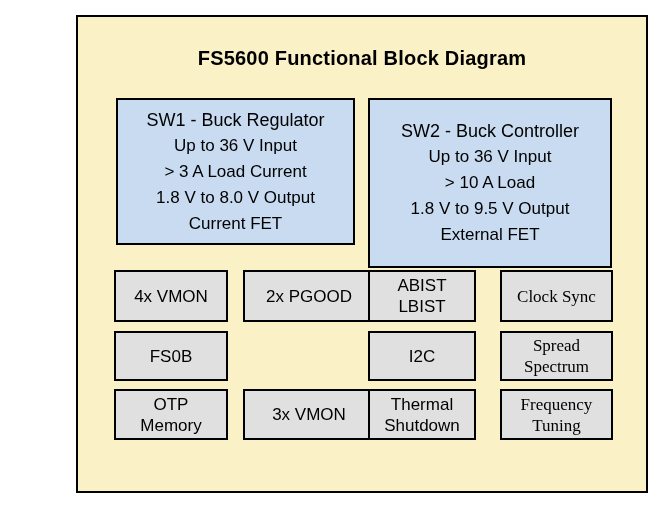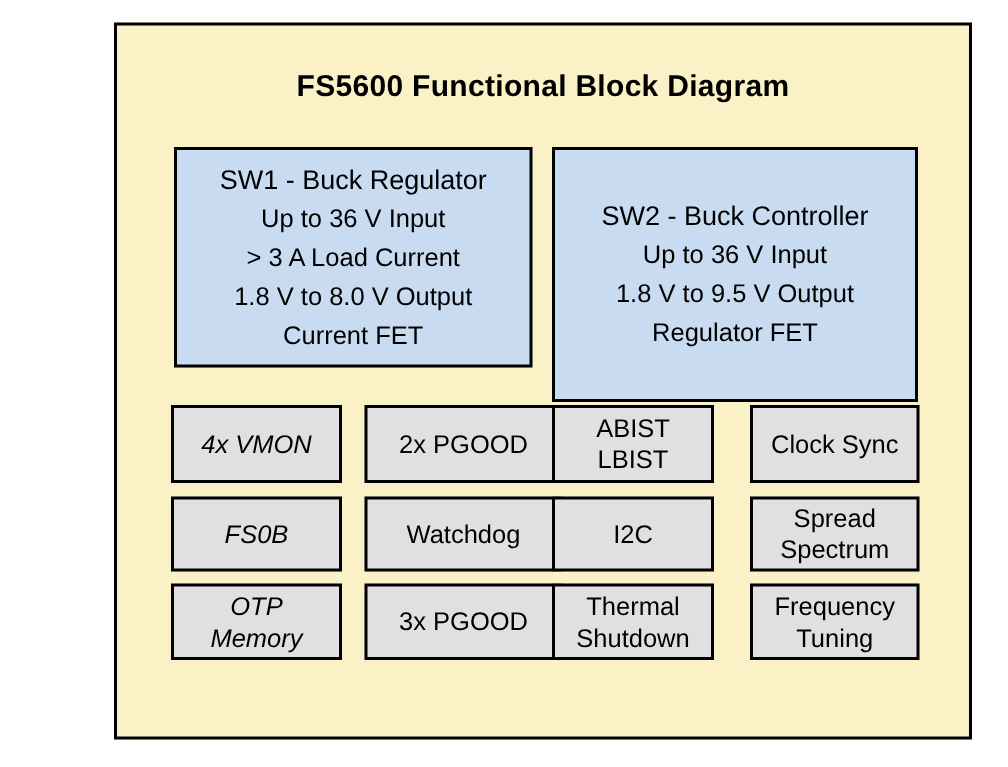--- a/index.html
+++ b/index.html
@@ -61,24 +61,24 @@
     border: 2px solid #000000;
     background: #E0E0E0;
     display: flex;
     align-items: center;
     justify-content: center;
     text-align: center;
     font-size: 17px;
     line-height: 21px;
     white-space: pre-line;
   }
-  .c1 { left: 36px;  width: 114px; font-style: italic; }
+  .c1 { left: 36px;  width: 114px; }
   .c2 { left: 165px; width: 132px; }
   .c3 { left: 290px; width: 108px; }
-  .c4 { left: 422px; width: 113px; }
+  .c4 { left: 422px; width: 113px; font-family: Liberation Serif, serif; }
   .r1 { top: 253px; height: 52px; }
   .r2 { top: 314px; height: 50px; }
   .r3 { top: 372px; height: 51px; }
 </style>
 </head>
 <body>
 
 <div class="canvas">
   <div class="frame">
 
@@ -88,38 +88,38 @@
       <div class="reg-title">SW1 - Buck Regulator</div>
       <div>Up to 36 V Input</div>
       <div>&gt; 3 A Load Current</div>
       <div>1.8 V to 8.0 V Output</div>
       <div>Current FET</div>
     </div>
 
     <div class="reg reg-sw2">
       <div class="reg-title">SW2 - Buck Controller</div>
       <div>Up to 36 V Input</div>
+      <div>&gt; 10 A Load</div>
       <div>1.8 V to 9.5 V Output</div>
-      <div>Regulator FET</div>
+      <div>External FET</div>
     </div>
 
     <div class="cell c1 r1">4x VMON</div>
     <div class="cell c2 r1">2x PGOOD</div>
     <div class="cell c3 r1">ABIST
 LBIST</div>
     <div class="cell c4 r1">Clock Sync</div>
 
     <div class="cell c1 r2">FS0B</div>
-    <div class="cell c2 r2">Watchdog</div>
     <div class="cell c3 r2">I2C</div>
     <div class="cell c1 r3">OTP
 Memory</div>
 
     <div class="cell c4 r2">Spread
 Spectrum</div>
-    <div class="cell c2 r3">3x PGOOD</div>
+    <div class="cell c2 r3">3x VMON</div>
     <div class="cell c4 r3">Frequency
 Tuning</div>
     <div class="cell c3 r3">Thermal
 Shutdown</div>
 
   </div>
 </div>
 
 </body></html>

